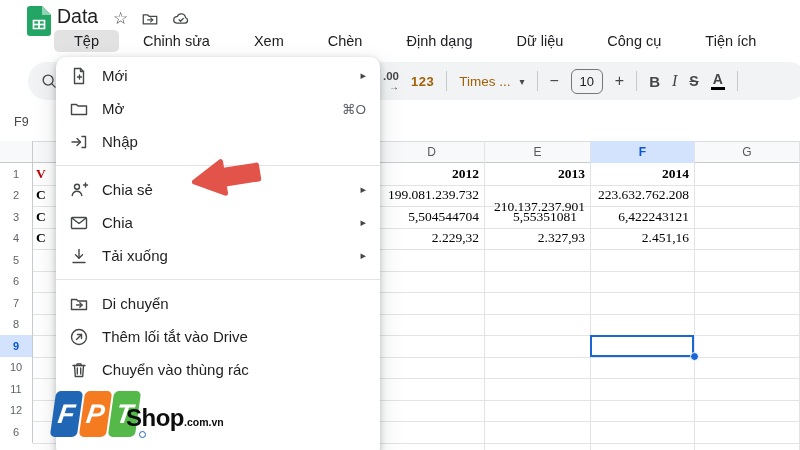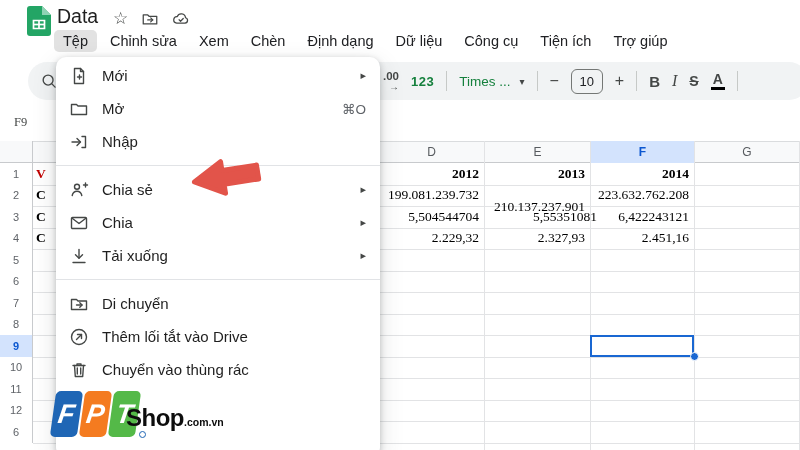--- a/index.html
+++ b/index.html
@@ -8,45 +8,45 @@
 
   
   .sheets-logo{position:absolute;left:27px;top:6px;width:24px;height:30px;}
   .doc-title{position:absolute;left:57px;top:5px;font-size:19.5px;font-weight:500;color:#1f1f1f;}
   .title-icons{position:absolute;left:113px;top:9px;display:flex;gap:13px;align-items:center;color:#444746;}
   .star-glyph{font-size:17px;line-height:20px;}
   .ti-svg{width:18px;height:18px;display:block;}
 
   
   .menubar{position:absolute;left:54px;top:30px;display:flex;gap:4px;}
-  .mb-item{padding:3px 9px;font-size:14.5px;color:#202124;border-radius:5px;white-space:nowrap;}
+  .mb-item{padding:3px 20px;font-size:14.5px;color:#202124;border-radius:5px;white-space:nowrap;}
   .mb-item.active{background:#e2e2e2;}
 
   
   .toolbar{position:absolute;left:28px;top:62px;width:780px;height:38px;background:#f1f3f4;border-radius:19px;}
   .tb-search{position:absolute;left:12px;top:10px;width:18px;height:18px;color:#444746;}
   .tb-group{position:absolute;left:355px;top:0;height:38px;display:flex;align-items:center;gap:12px;color:#444746;}
   .tb-divider{width:1px;height:20px;background:#c6c9c7;}
-  .tb-btn{font-size:13.5px;color:#15803d;white-space:nowrap;}
+  .tb-btn{font-size:13.5px;color:#a16207;white-space:nowrap;}
   .dec-icon{display:inline-flex;flex-direction:column;align-items:flex-end;line-height:9px;}
   .dec-num{font-size:11.5px;font-weight:700;}
   .dec-arrow{font-size:10px;margin-top:1px;}
   .fmt-123{font-size:13px;font-weight:600;letter-spacing:.5px;}
   .font-sel{display:flex;align-items:center;gap:9px;}
   .font-caret{font-size:10px;}
   .pm{font-size:16px;}
   .size-box{width:30px;height:23px;border:1px solid #747775;border-radius:6px;display:flex;
             align-items:center;justify-content:center;font-size:13px;color:#202124;background:transparent;}
   .b-bold{font-size:15px;font-weight:700;}
   .b-italic{font-size:16px;font-style:italic;font-family:"Liberation Serif",serif;}
   .b-strike{font-size:14px;font-weight:600;text-decoration:line-through;}
   .b-color{font-size:14px;font-weight:600;border-bottom:3px solid #000;padding:0 2px 1px 2px;line-height:14px;}
 
   
-  .name-box{position:absolute;left:14px;top:104px;height:36px;line-height:36px;font-size:12.5px;color:#444746;font-family:Liberation Serif, serif;}
+  .name-box{position:absolute;left:14px;top:104px;height:36px;line-height:36px;font-size:12.5px;color:#444746;}
 
   
   .grid-layer{position:absolute;left:0;top:0;width:800px;height:450px;z-index:1;}
   .ghdr-strip{position:absolute;left:33px;top:141px;width:767px;height:22px;background:#f8f9fa;
               border-top:1px solid #dadcde;border-bottom:1px solid #c8cacd;box-sizing:border-box;}
   .corner{position:absolute;left:0;top:141px;width:33px;height:22px;background:#f8f9fa;
           border-bottom:1px solid #c8cacd;border-right:1px solid #c8cacd;box-sizing:border-box;}
   .col-hdr{position:absolute;top:141px;height:22px;display:flex;align-items:center;justify-content:center;
            font-size:12px;color:#575b5f;border-left:1px solid #dadcde;box-sizing:border-box;}
   .col-hdr.sel{background:#d3e3fd;color:#0b57d0;font-weight:700;}
@@ -136,21 +136,21 @@
       <div class="vline" style="left: 590px; height: 309px;"></div>
       <div class="vline" style="left: 694px; height: 309px;"></div>
       <div class="vline" style="left: 799px; height: 309px;"></div>
       <div class="cell bold" style="left: 378px; width: 106px; top: 163px; height: 21.5px;">2012</div>
       <div class="cell bold" style="left: 484px; width: 106px; top: 163px; height: 21.5px;">2013</div>
       <div class="cell bold" style="left: 590px; width: 104px; top: 163px; height: 21.5px;">2014</div>
       <div class="cell" style="left: 378px; width: 106px; top: 184.5px; height: 21.5px;">199.081.239.732</div>
       <div class="cell" style="left: 484px; width: 106px; top: 196px; height: 21.5px;">210.137.237.901</div>
       <div class="cell" style="left: 590px; width: 104px; top: 184.5px; height: 21.5px;">223.632.762.208</div>
       <div class="cell" style="left: 378px; width: 106px; top: 206px; height: 21.5px; font-family: Liberation Serif, serif;">5,504544704</div>
-      <div class="cell" style="left: 496px; width: 106px; top: 206px; height: 21.5px;">5,55351081</div>
+      <div class="cell" style="left: 476px; width: 106px; top: 206px; height: 21.5px;">5,55351081</div>
       <div class="cell" style="left: 590px; width: 104px; top: 206px; height: 21.5px;">6,422243121</div>
       <div class="cell" style="left: 378px; width: 106px; top: 227.5px; height: 21.5px;">2.229,32</div>
       <div class="cell" style="left: 484px; width: 106px; top: 227.5px; height: 21.5px;">2.327,93</div>
       <div class="cell" style="left: 590px; width: 104px; top: 227.5px; height: 21.5px;">2.451,16</div>
       <div class="fragment red" style="top: 163px; height: 21.5px;">V</div>
       <div class="fragment" style="top: 184.5px; height: 21.5px;">C</div>
       <div class="fragment" style="top: 206px; height: 21.5px;">C</div>
       <div class="fragment" style="top: 227.5px; height: 21.5px;">C</div>
       <div class="sel-box" style="left: 590px; top: 335px; width: 104px; height: 21.5px; border-color: rgb(25, 103, 210);"></div>
       <div class="fill-handle" style="left: 690px; top: 352px; background: rgb(25, 103, 210);"></div>

